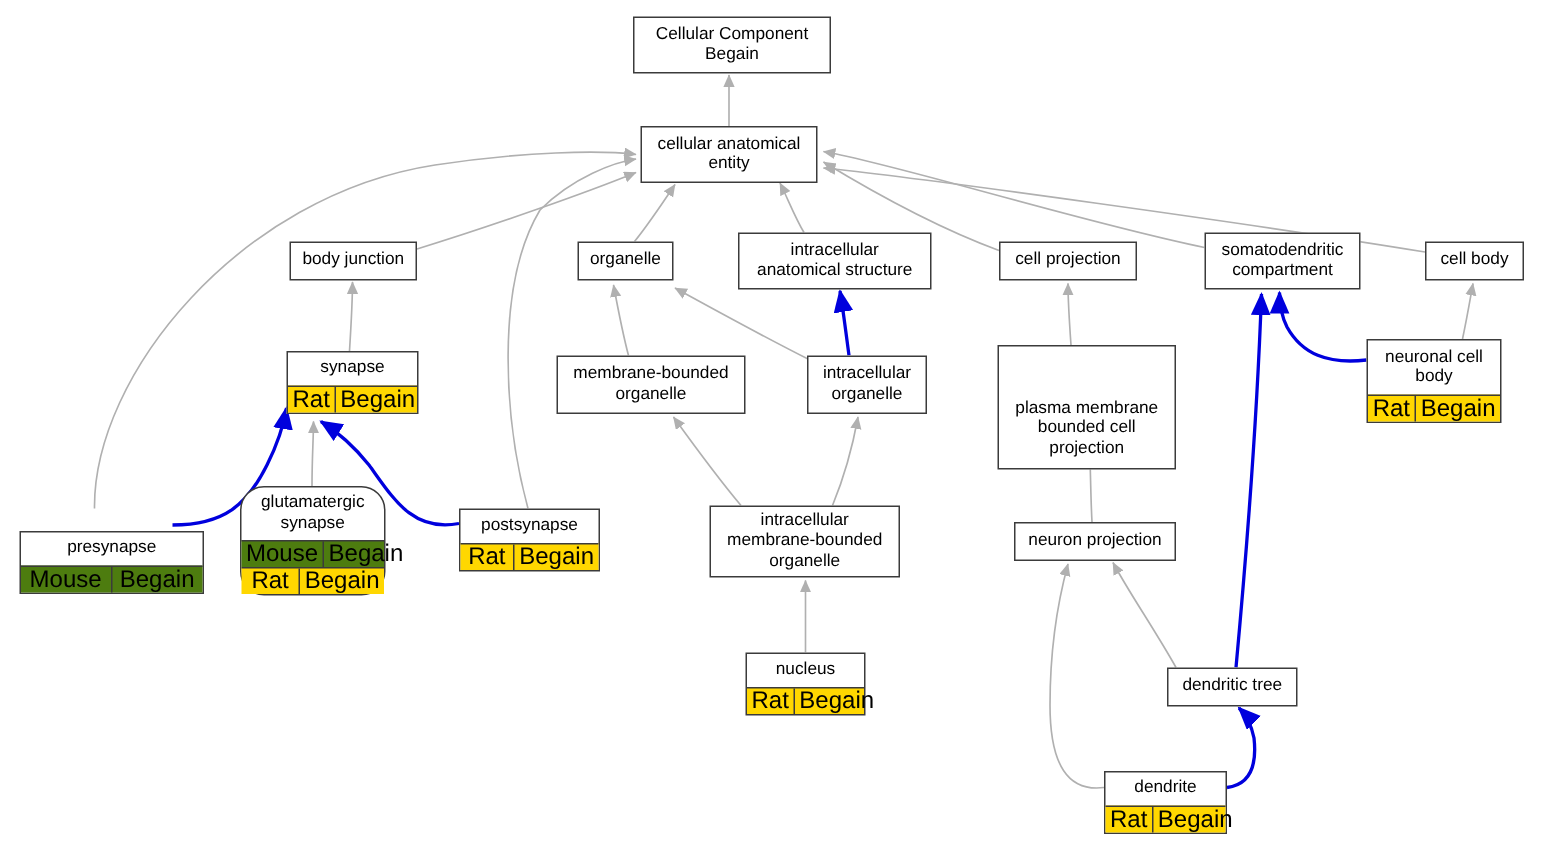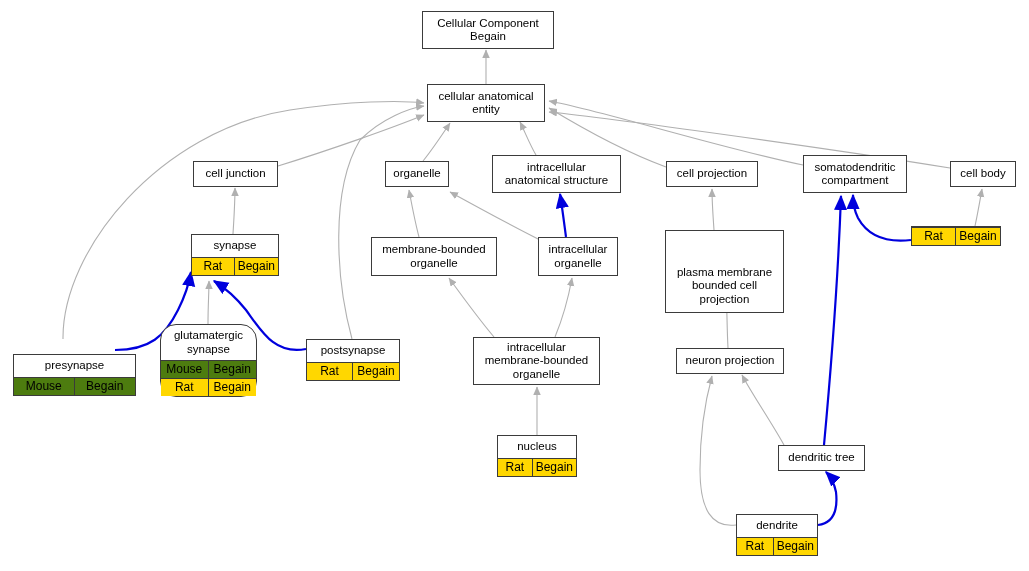--- a/index.html
+++ b/index.html
@@ -3,21 +3,21 @@
 <meta charset="utf-8">
 <style>
   html,body{margin:0;padding:0;background:#ffffff;}
   body{font-family:"Liberation Sans","DejaVu Sans",sans-serif;}
   #canvas{position:relative;width:1029px;height:571px;background:#ffffff;overflow:hidden;}
   svg.edges{position:absolute;left:0;top:0;width:1029px;height:571px;pointer-events:none;}
   .node{position:absolute;box-sizing:border-box;border:1.6px solid #3b3b3b;background:#ffffff;}
   .node .title{display:flex;align-items:center;justify-content:center;text-align:center;
     font-size:11.5px;color:#000;line-height:13.5px;padding:2px 5px;box-sizing:border-box;white-space:pre-line;}
   .annrow{display:flex;border-top:1.4px solid #3b3b3b;box-sizing:border-box;}
-  .annrow .cell{flex:1 1 50%;font-size:12px;line-height:15px;text-align:center;color:#000;box-sizing:border-box;
+  .annrow .cell{flex:1 1 50%;font-size:16px;line-height:15px;text-align:center;color:#000;box-sizing:border-box;
      padding:1px 3px;}
   .annrow .cell.left{border-right:1.4px solid #3b3b3b;}
   .ann-yellow{background:#ffd700;}
   .ann-blue{background:#4d7c0f;}
 </style>
 </head>
 <body>
 
 <div id="canvas">
   <svg class="edges" viewBox="0 0 1029 571">
@@ -62,21 +62,21 @@
   <div id="node-layer">
       <div class="node" style="left: 422px; top: 11px; width: 132px;">
         <div class="title" style="height: 36px;">Cellular Component
 Begain</div>
       </div>
       <div class="node" style="left: 427px; top: 84px; width: 118px;">
         <div class="title" style="height: 36px;">cellular anatomical
 entity</div>
       </div>
       <div class="node" style="left: 193px; top: 161px; width: 85px;">
-        <div class="title" style="height: 24px;">cell junction</div>
+        <div class="title" style="height: 24px;">body junction</div>
       </div>
       <div class="node" style="left: 385px; top: 161px; width: 64px;">
         <div class="title" style="height: 24px;">organelle</div>
       </div>
       <div class="node" style="left: 492px; top: 155px; width: 129px;">
         <div class="title" style="height: 36px;">intracellular
 anatomical structure</div>
       </div>
       <div class="node" style="left: 666px; top: 161px; width: 92px;">
         <div class="title" style="height: 24px;">cell projection</div>
@@ -102,20 +102,22 @@
       <div class="node" style="left: 538px; top: 237px; width: 80px;">
         <div class="title" style="height: 37px;">intracellular
 organelle</div>
       </div>
       <div class="node" style="left: 665px; top: 230px; width: 119px;">
         <div class="title" style="height: 52px; margin-top: 29px;">plasma membrane
 bounded cell
 projection</div>
       </div>
       <div class="node" style="left: 911px; top: 226px; width: 90px;">
+        <div class="title" style="height: 36px;">neuronal cell
+body</div>
         <div class="annrow ann-yellow">
           <div class="cell left">Rat</div>
           <div class="cell right">Begain</div>
         </div>
       </div>
       <div class="node" style="left: 13px; top: 354px; width: 123px;">
         <div class="title" style="height: 22px;">presynapse</div>
         <div class="annrow ann-blue">
           <div class="cell left">Mouse</div>
           <div class="cell right">Begain</div>

